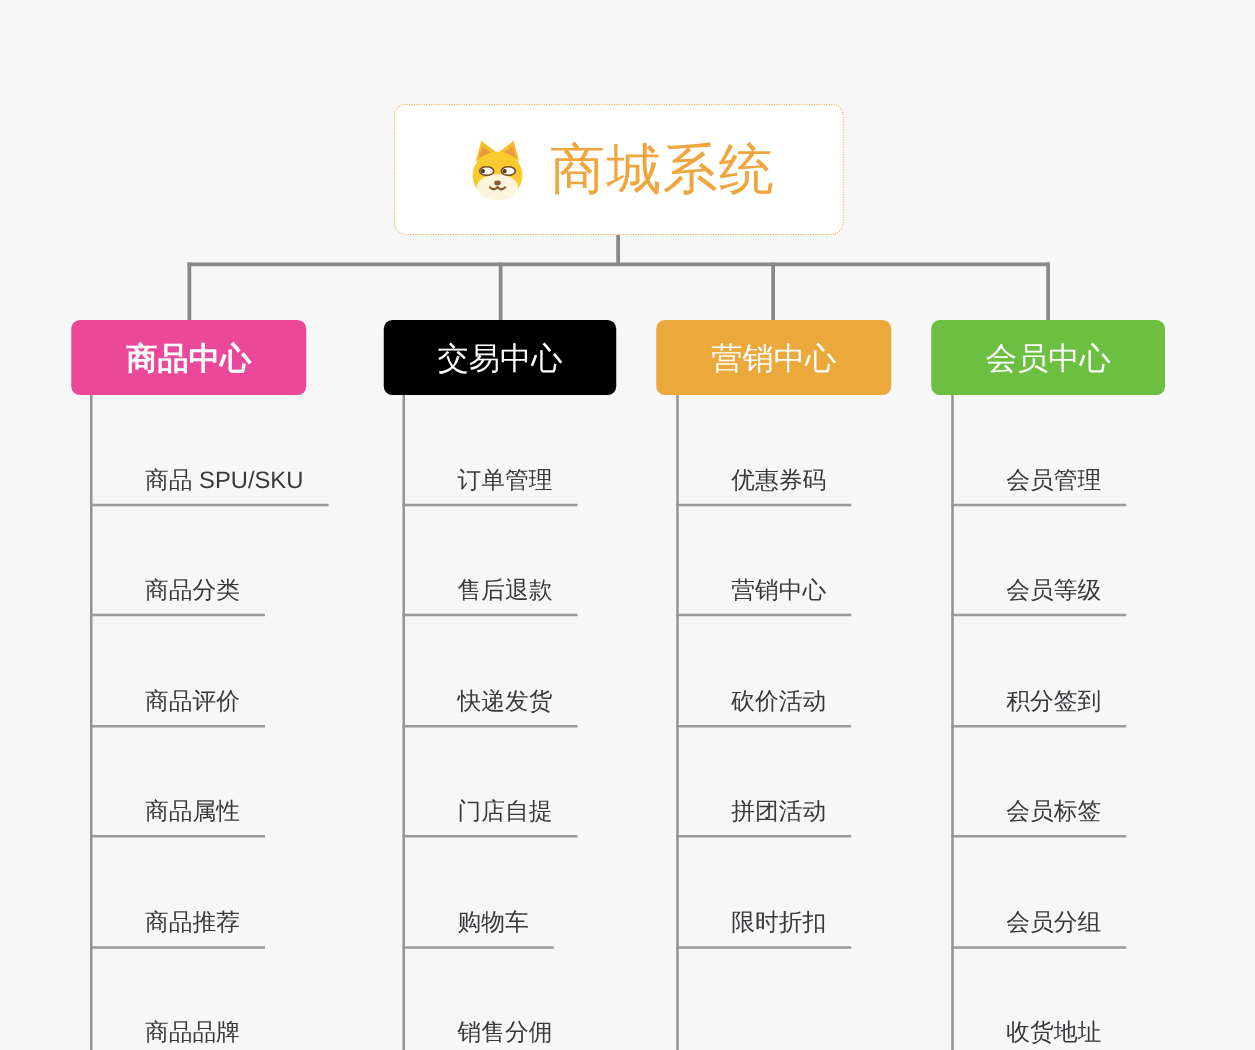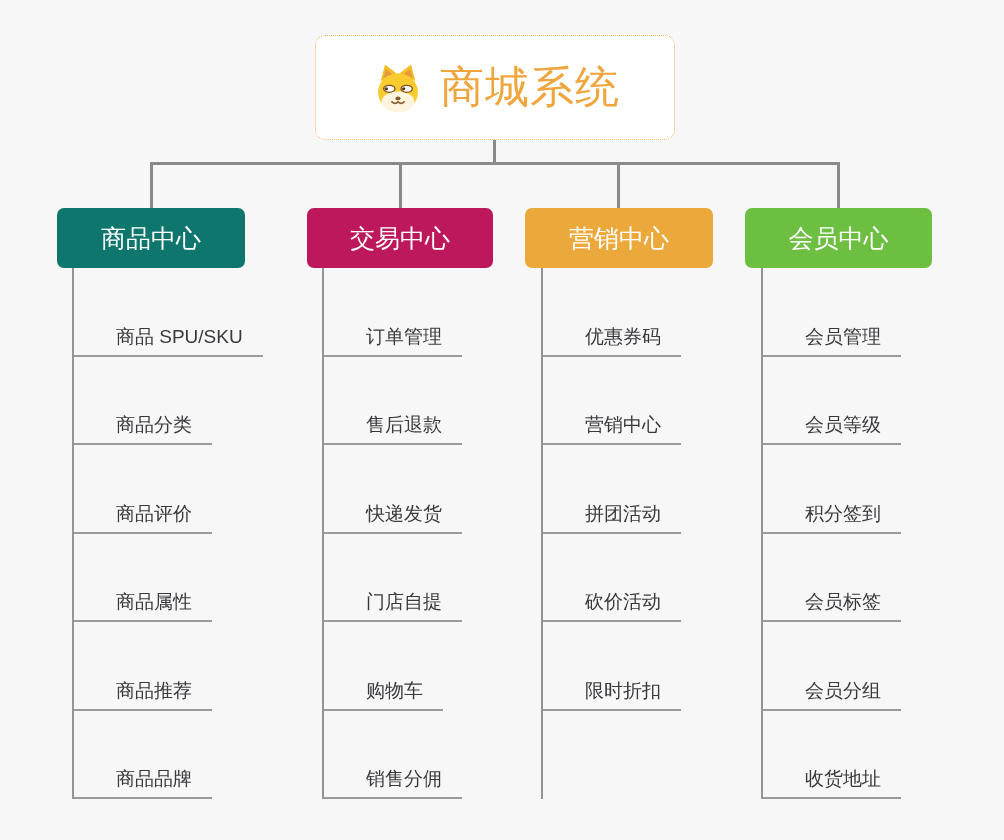--- a/index.html
+++ b/index.html
@@ -2,21 +2,21 @@
 <html><head>
 <meta charset="utf-8">
 <style>
   html,body{margin:0;padding:0;}
   body{
     width:1004px;height:840px;
     background:#F7F7F7;
     font-family:"Liberation Sans",sans-serif;
     position:relative;
   }
-  .canvas{position:absolute;inset:0;overflow:hidden;}
+  .canvas{position:absolute;inset:0;overflow:hidden;margin-top:48px;}
 
   
   .conn{position:absolute;background:#8A8A8A;}
   .conn-root-drop{left:493px;top:140px;width:3px;height:24px;}
   .conn-hmain{left:150px;top:162px;width:690px;height:3px;}
   .conn-drop{top:162px;width:3px;height:46px;}
   .drop-0{left:150px;} .drop-1{left:399px;} .drop-2{left:617px;} .drop-3{left:837px;}
 
   
   .root-node{
@@ -77,22 +77,22 @@
         <circle cx="18.5" cy="31" r="2" fill="#5B3A1E"></circle>
         <ellipse cx="42" cy="31" rx="6.5" ry="4" fill="#FFFFFF" stroke="#7A4F28" stroke-width="1.5"></ellipse>
         <circle cx="38.5" cy="31" r="2" fill="#5B3A1E"></circle>
         <ellipse cx="32" cy="42" rx="3" ry="2.2" fill="#8A5A2B"></ellipse>
         <path d="M25 46 Q28.5 49.5 32 46 Q35.5 49.5 39 46" stroke="#8A5A2B" stroke-width="2" fill="none" stroke-linecap="round"></path>
       </svg>
     </span>
     <span class="root-title">商城系统</span>
   </div>
 
-  <div class="branch b0" style="background-color: #0f766e;">商品中心</div>
-  <div class="branch b1" style="background-color: #be185d;">交易中心</div>
+  <div class="branch b0" style="background-color: #ec4899; font-weight: bold;">商品中心</div>
+  <div class="branch b1" style="background-color: #000000;">交易中心</div>
   <div class="branch b3" style="background-color: rgb(108, 191, 64);">会员中心</div>
   <div class="branch b2" style="background-color: rgb(235, 169, 60);">营销中心</div>
 
   <div class="col c0">
     <div class="spine"></div>
     <div class="slot">
         <div class="sub-item">商品 SPU/SKU</div>
       </div>
     <div class="slot">
         <div class="sub-item">商品分类</div>
@@ -135,24 +135,24 @@
 
   <div class="col c2">
     <div class="spine"></div>
     <div class="slot">
         <div class="sub-item">优惠券码</div>
       </div>
     <div class="slot">
         <div class="sub-item">营销中心</div>
       </div>
     <div class="slot">
-        <div class="sub-item">拼团活动</div>
+        <div class="sub-item">砍价活动</div>
       </div>
     <div class="slot">
-        <div class="sub-item">砍价活动</div>
+        <div class="sub-item">拼团活动</div>
       </div>
     <div class="slot">
         <div class="sub-item">限时折扣</div>
       </div>
   </div>
 
   <div class="col c3">
     <div class="spine"></div>
     <div class="slot">
         <div class="sub-item">会员管理</div>

